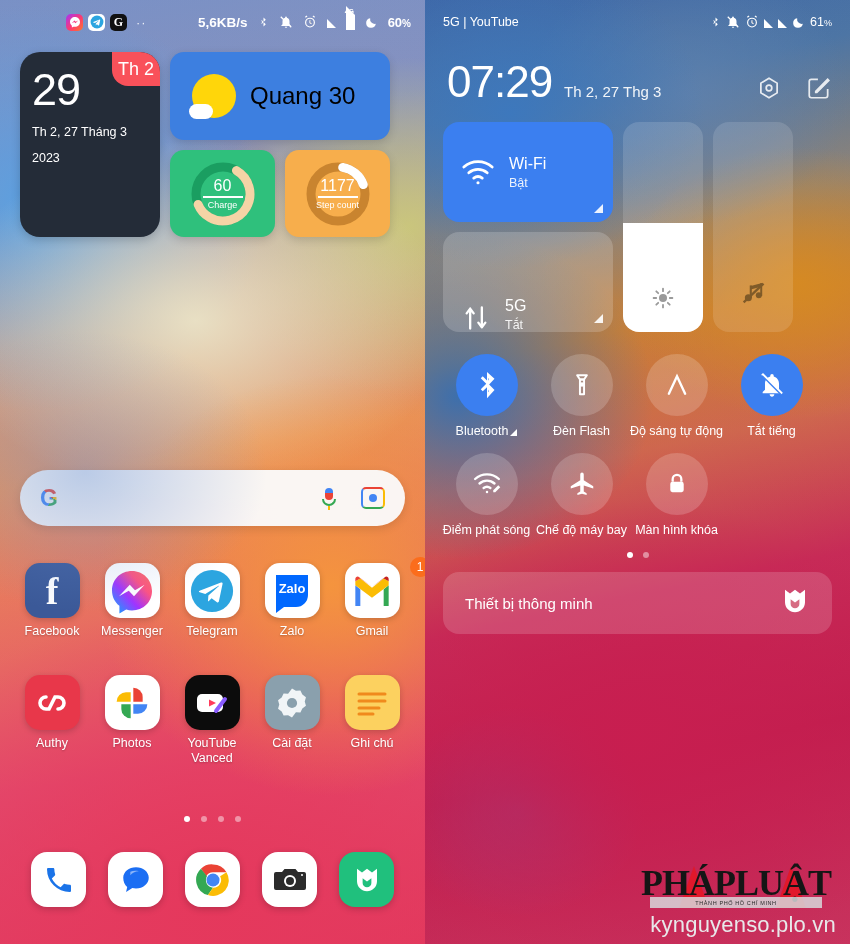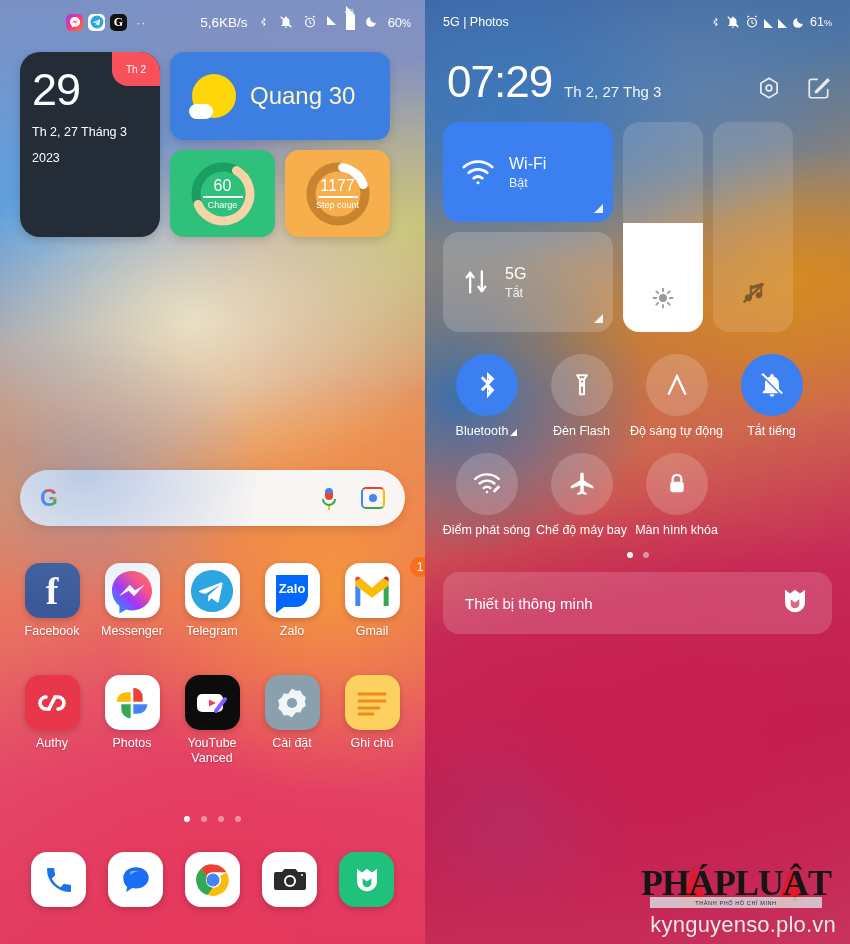--- a/index.html
+++ b/index.html
@@ -35,53 +35,53 @@
   .l-status {
     height: 44px; display: flex; align-items: center;
     padding: 0 14px; color: #fff; font-size: 13px;
   }
   .l-status .notifs { display: flex; align-items: center; gap: 5px; margin-left: 52px; }
   .nic { width: 17px; height: 17px; border-radius: 5px; display:flex; align-items:center; justify-content:center; font-size:10px; color:#fff; font-weight:bold;}
   .nic.msgr { background: linear-gradient(135deg,#a334fa,#ff3a6e 55%,#ff7a29); }
   .nic.tg { background: #fff; }
   .nic.g { background:#111; color:#fff; font-family:"Liberation Serif",serif; font-size:12px;}
   .dots2 { color:#fff; opacity:.85; font-size:13px; letter-spacing:1px; margin-left:4px;}
-  .l-status .right { margin-left: auto; display: flex; gap: 10px; font-size: 13px; }
+  .l-status .right { margin-left: auto; display: flex; align-items: center; gap: 10px; font-size: 13px; font-weight: bold; }
   .l-status .right .spd { font-size: 13.5px; }
   .sig { width: 0; height: 0; border-left: 9px solid #fff; border-top: 9px solid transparent; border-bottom:0; transform: translateY(1px); }
   .sig-wrap { position: relative; display:inline-block; }
   .sig-wrap .g4 { position:absolute; top:-7px; left:-1px; font-size:7px; }
 
   
   .l-widgets { display: flex; gap: 10px; padding: 8px 20px 0 20px; }
   .w-clock {
     width: 140px; height: 185px; border-radius: 20px;
     background: #242c38; position: relative; padding: 14px 12px 0 12px; color: #fff;
     box-shadow: 0 3px 10px rgba(0,0,0,.18);
   }
   .w-clock .badge {
     position: absolute; top: 0; right: 0; width: 48px; height: 34px;
     background: #f9515a; border-radius: 0 20px 0 16px;
     display:flex; align-items:center; justify-content:center;
-    font-size: 10px; color:#fff;
+    font-size: 18px; color:#fff;
   }
   .w-clock .hh, .w-clock .mm { font-size: 45px; line-height: 47px; font-weight: 400; letter-spacing:-1px;}
   .w-clock .dline { font-size: 12.5px; margin-top: 12px; }
   .w-clock .yline { font-size: 12.5px; margin-top: 12px; }
 
   .w-right { display:flex; flex-direction:column; gap:10px; }
   .w-weather {
     width: 220px; height: 88px; background: #3d7fe0; border-radius: 14px;
     display:flex; align-items:center; gap:14px; padding-left: 22px;
     box-shadow: 0 3px 10px rgba(0,0,0,.15);
   }
   .sun-ic { position: relative; width: 44px; height: 44px; }
   .sun-ic .sun { position:absolute; inset:0; border-radius:50%; background:#ffd60a; }
   .sun-ic .cloud { position:absolute; left:-3px; bottom:-1px; width:24px; height:15px; background:#fff; border-radius:12px; }
-  .w-weather .wtxt { color:#fef9c3; font-size: 24px; }
+  .w-weather .wtxt { color:#000000; font-size: 24px; }
 
   .w-rings { display:flex; gap:10px; }
   .w-ring { width: 105px; height: 87px; border-radius: 14px; position: relative;
             display:flex; align-items:center; justify-content:center; box-shadow: 0 3px 10px rgba(0,0,0,.15);}
   .w-ring.charge { background: #2fc07c; }
   .w-ring.steps { background: #f7ae4c; }
   .ringbox { position:relative; width: 70px; height: 70px; }
   .ringbox svg { position:absolute; inset:0; }
   .ringlabel { position:absolute; inset:0; display:flex; flex-direction:column; align-items:center; justify-content:center; color:#fff;}
   .ringlabel .v { font-size: 16px; line-height: 17px; }
@@ -159,21 +159,21 @@
   .r-clock { display:flex; align-items:flex-end; padding: 16px 18px 0 22px; color:#fff; }
   .r-clock .time { font-size: 44px; line-height: 44px; font-weight: 300; letter-spacing:-1px;}
   .r-clock .date { font-size: 15px; margin-left: 12px; margin-bottom: 4px; opacity:.92;}
   .r-clock .acts { margin-left:auto; display:flex; gap: 24px; margin-bottom:3px; }
   .hexic, .editic { width: 26px; height: 26px; opacity:.85; }
 
   .r-tiles { display:flex; gap: 10px; padding: 18px 18px 0 18px; }
   .tiles-left { display:flex; flex-direction:column; gap: 10px; width: 170px; }
   .big-tile { height: 100px; border-radius: 16px; display:flex; align-items:center; padding-left: 18px; gap:14px; position:relative; }
   .big-tile.on { background:#3b7ff0; }
-  .big-tile.off { background: rgba(255,255,255,0.18); }
+  .big-tile.off { background: rgba(255,255,255,0.18); align-items: flex-end; }
   .tile-txt .t1 { color:#fff; font-size: 16px; }
   .tile-txt .t2 { color:#fff; font-size: 12.5px; opacity:.9; margin-top:3px;}
   .corner { position:absolute; right: 10px; bottom: 9px; width:0;height:0;
      border-right: 9px solid rgba(255,255,255,.9); border-top: 9px solid transparent;}
   .bright-tile { width: 80px; height: 210px; border-radius: 16px; overflow:hidden; position:relative;
      background: rgba(255,255,255,0.14); display:flex; align-items:flex-end; justify-content:center; }
   .bright-tile .fill { position:absolute; left:0; bottom:0; width:100%; height: 52%; background:#fff; }
   .bright-tile .sunic { position:relative; z-index:2; margin-bottom: 22px; }
   .music-tile { width: 80px; height: 210px; border-radius: 16px; background: rgba(255,255,255,0.13);
      display:flex; align-items:flex-end; justify-content:center; }
@@ -480,21 +480,21 @@
             <path fill="#fff" d="M4 3v10c0 4.5 3.6 8 8 8s8-3.5 8-8V3l-4 3-4-3-4 3z"></path>
             <path fill="#20c07d" d="M8.5 10.5v3.8a3.5 3.5 0 007 0v-3.8l-3.5 2.6z"></path>
           </svg>
       </div>
     </div>
   </div>
 
   <div class="phone-right">
 
     <div class="r-status rz">
-      <span>5G | Photos</span>
+      <span>5G | YouTube</span>
       <div class="right">
         <svg width="11" height="14" viewBox="0 0 24 24">
             <path fill="#fff" d="M12 2l5 5-5 5 5 5-5 5V2zm-1 8.6L8.4 8 7 9.4 9.6 12 7 14.6 8.4 16 11 13.4v-2.8z"></path>
           </svg>
         <svg width="14" height="14" viewBox="0 0 24 24">
             <path fill="#fff" d="M12 22c1.1 0 2-.9 2-2h-4c0 1.1.9 2 2 2zm6-6V11c0-3-1.6-5.5-4.5-6.2V4c0-.8-.7-1.5-1.5-1.5S10.5 3.2 10.5 4v.8C7.6 5.5 6 8 6 11v5l-2 2v1h16v-1l-2-2z"></path>
             <path stroke="#fff" stroke-width="2" d="M3 3l18 18"></path>
           </svg>
         <svg width="14" height="14" viewBox="0 0 24 24">
             <circle cx="12" cy="13" r="7.5" fill="none" stroke="#fff" stroke-width="2"></circle>

